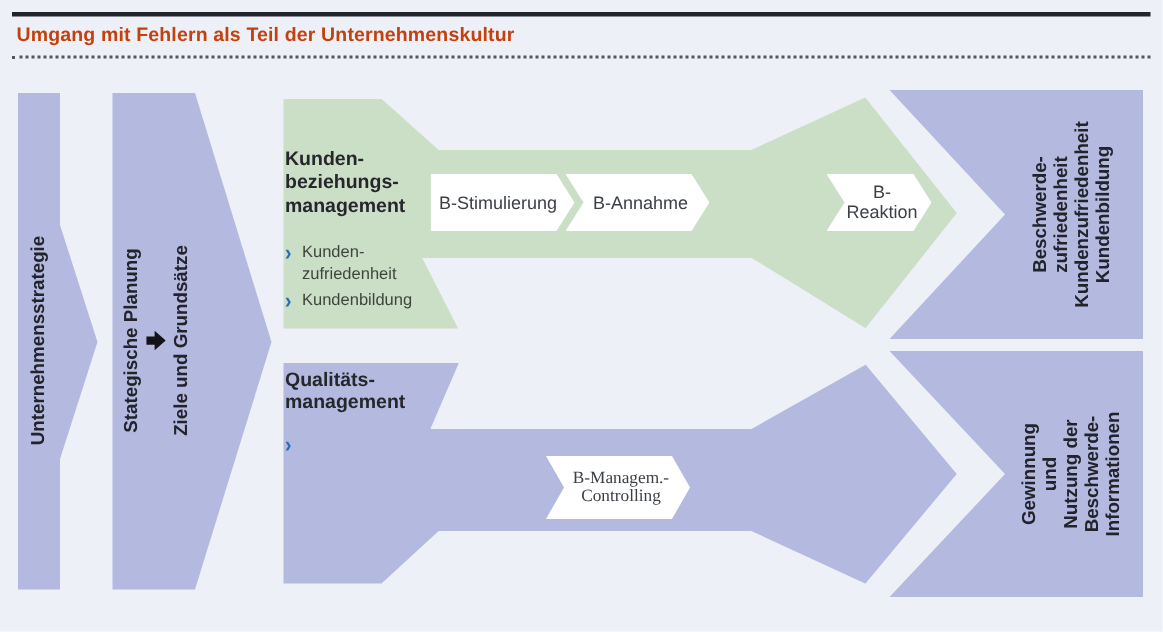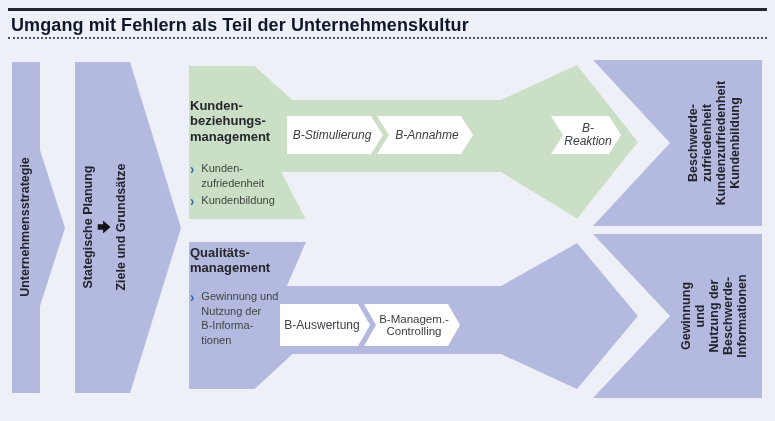--- a/index.html
+++ b/index.html
@@ -2,21 +2,21 @@
 <html><head>
 <meta charset="utf-8">
 <style>
   html,body{margin:0;padding:0;}
   .canvas{
     position:relative;width:775px;height:421px;overflow:hidden;
     background:#eef0f8;
     font-family:"Liberation Sans","DejaVu Sans",sans-serif;
   }
   .top-rule{position:absolute;left:8px;top:8px;width:759px;height:3px;background:#23242e;}
-  .title{position:absolute;left:11px;top:15px;font-size:18px;font-weight:bold;color:#0f172a;letter-spacing:0.1px;text-align:right;}
+  .title{position:absolute;left:11px;top:15px;font-size:13px;font-weight:bold;color:#c2410c;letter-spacing:0.1px;text-align:right;}
   .dotted-rule{position:absolute;left:8px;top:37px;width:759px;height:0;border-bottom:2px dotted #53545e;}
   svg.shapes{position:absolute;left:0;top:0;}
 
   .vtext{
     position:absolute;transform:translate(-50%,-50%) rotate(-90deg);
     white-space:nowrap;font-weight:bold;color:#23232c;font-size:12.5px;
     text-align:center;line-height:1.1;
   }
   .bar2-group{
     position:absolute;transform:translate(-50%,-50%) rotate(-90deg);
@@ -43,22 +43,22 @@
   .step{
     position:absolute;background:#ffffff;display:flex;align-items:center;justify-content:center;
     font-size:12px;color:#3c4046;text-align:center;line-height:1.08;
     clip-path:polygon(0 0, calc(100% - 12px) 0, 100% 50%, calc(100% - 12px) 100%, 0 100%);
     padding-right:6px;box-sizing:border-box;
   }
   .step.notched{
     clip-path:polygon(0 0, calc(100% - 12px) 0, 100% 50%, calc(100% - 12px) 100%, 0 100%, 12px 50%);
     padding-left:10px;
   }
-  .step.small{font-size:11.5px;}
-  .step-green{top:116px;height:38px;font-style:italic;}
+  .step.small{font-size:11.5px;font-family:Liberation Serif, serif;}
+  .step-green{top:116px;height:38px;}
   .step-purple{top:304px;height:42px;}
 </style>
 </head>
 <body>
 
 <div class="canvas">
 
   <div class="top-rule"></div>
   <div class="title">Umgang mit Fehlern als Teil der Unternehmenskultur</div>
   <div class="dotted-rule"></div>
@@ -103,28 +103,23 @@
 
   <div class="step step-green" style="left:287px;width:96px;">B-Stimulierung</div>
   <div class="step step-green notched" style="left:377px;width:96px;">B-Annahme</div>
   <div class="step step-green notched" style="left:551px;width:70px;">B-Reaktion</div>
 
   <div class="arrow-title" style="left:190px;top:245px;width:120px;">Qualitäts-
 management</div>
   <div class="bullets" style="left:190px;top:289px;">
     <div class="bullet-row">
       <span class="bullet-marker">›</span>
-      <span class="bullet-text">Gewinnung und
-Nutzung der
-B-Informa-
-tionen</span>
     </div>
   </div>
 
-  <div class="step step-purple" style="left:280px;width:90px;">B-Auswertung</div>
   <div class="step step-purple notched small" style="left:364px;width:96px;">B-Managem.-
 Controlling</div>
 
   <div class="block-label" style="left:714px;top:143px;">Beschwerde-
 zufriedenheit
 Kundenzufriedenheit
 Kundenbildung</div>
   <div class="block-label" style="left:714px;top:316px;">Gewinnung und
 Nutzung der
 Beschwerde-

